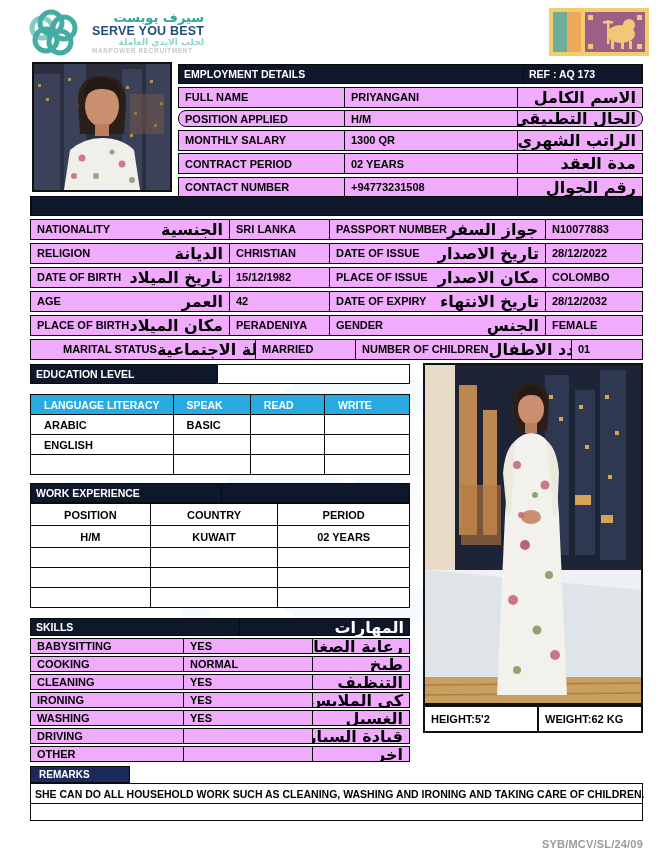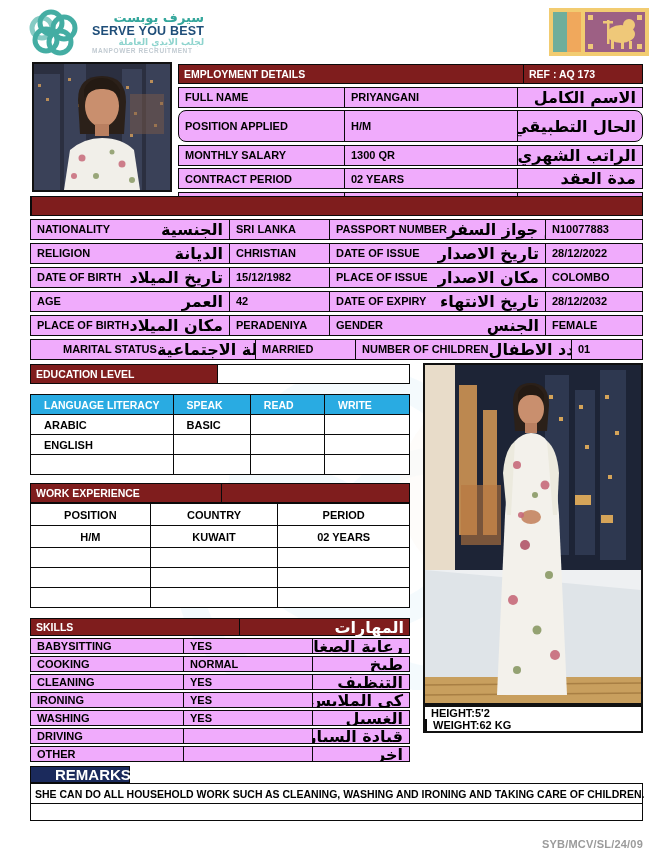--- a/index.html
+++ b/index.html
@@ -3,36 +3,36 @@
 <meta charset="utf-8">
 <style>
   html,body{margin:0;padding:0;}
   body{
     width:671px;height:857px;position:relative;overflow:hidden;background:#fff;
     font-family:"Liberation Sans",sans-serif;color:#000;
   }
   *{box-sizing:border-box;}
   .abs{position:absolute;}
   .z{z-index:2;}
-  .cyanbar{background:#7f1d1d;color:#fff;font-weight:bold;font-size:10.5px;
+  .cyanbar{background:#0f172a;color:#fff;font-weight:bold;font-size:10.5px;
     display:flex;align-items:center;border:1.5px solid #0a0a0a;}
   .cyanbar .pad{padding:0 5px;}
   
   .emp-row,.od-row,.sk-row{display:flex;border:1.5px solid #0a0a0a;background:#f0abfc;margin-top:2.5px;}
   .cell{display:flex;align-items:center;font-weight:bold;font-size:11px;padding:0 6px;overflow:hidden;white-space:nowrap;}
   .vline{border-left:1.5px solid #0a0a0a;}
   .ar{font-family:"DejaVu Sans",sans-serif;direction:rtl;justify-content:flex-start;font-size:16px;}
   table{border-collapse:collapse;background:#fff;}
   td{border:1.5px solid #0a0a0a;font-weight:bold;font-size:11px;padding:0 13px;height:20px;white-space:nowrap;}
   td.cy{background:#29ABE2;color:#fff;font-size:10.5px;}
   td.ctr{text-align:center;}
   .photoframe{border:2px solid #111;background:#202636;}
   .hwrow{display:flex;border:2px solid #111;background:#fff;}
-  .navybar{background:#1B2A5C;color:#fff;font-weight:bold;font-size:15px;
-    display:flex;align-items:center;padding:0 24px;border:1.5px solid #0a0a0a;}
+  .navybar{background:#1B2A5C;color:#fff;font-weight:bold;font-size:10px;
+    display:flex;align-items:center;padding:0 8px;border:1.5px solid #0a0a0a;}
   .remarks-grid{border:1.5px solid #0a0a0a;}
   .remarks-row{border-bottom:1.5px solid #0a0a0a;display:flex;align-items:center;
     font-weight:bold;font-size:10.5px;padding:0 4px;white-space:nowrap;}
   .remarks-row:last-child{border-bottom:none;}
   .footer-code{color:#9b9b9b;font-size:11px;font-weight:bold;letter-spacing:0.2px;}
   .logo-text{line-height:1.05;}
   .logo-ar{color:#35A79C;font-family:"DejaVu Sans",sans-serif;font-weight:bold;font-size:13px;direction:rtl;}
   .logo-en{color:#1F4E79;font-weight:bold;font-size:12.5px;letter-spacing:0.2px;}
   .logo-ar2{color:#8ED4CE;font-family:"DejaVu Sans",sans-serif;font-weight:bold;font-size:9px;direction:rtl;}
   .logo-sub{color:#C2CBD2;font-weight:bold;font-size:6.5px;letter-spacing:0.6px;}
@@ -135,21 +135,21 @@
       </div>
     <div class="cyanbar" style="width:119px;border-left:none;">
       <span class="pad">REF : AQ 173</span>
       </div>
   </div>
   <div class="emp-row" style="height:21px;">
     <div class="cell" style="width:165px;">FULL NAME</div>
     <div class="cell vline" style="width:174px;border-right:1.5px solid #0a0a0a;">PRIYANGANI</div>
     <div class="cell ar" style="flex:1;" dir="rtl">الاسم الكامل</div>
   </div>
-  <div class="emp-row" style="height:32px;border-radius:8px;">
+  <div class="emp-row" style="height:17px;border-radius:8px;">
     <div class="cell" style="width:165px;">POSITION APPLIED</div>
     <div class="cell vline" style="width:174px;border-right:1.5px solid #0a0a0a;">H/M</div>
     <div class="cell ar" style="flex:1;" dir="rtl">الحال التطبيقي</div>
   </div>
   <div class="emp-row" style="height:21px;">
     <div class="cell" style="width:165px;">MONTHLY SALARY</div>
     <div class="cell vline" style="width:174px;border-right:1.5px solid #0a0a0a;">1300 QR</div>
     <div class="cell ar" style="flex:1;" dir="rtl">الراتب الشهري</div>
   </div>
   <div class="emp-row" style="height:21px;">
@@ -429,21 +429,21 @@
           <circle cx="112" cy="265" r="4.5" fill="#8a9a66"></circle>
         <circle cx="130" cy="290" r="5" fill="#c76a7a"></circle>
           <circle cx="92" cy="305" r="4" fill="#8a9a66"></circle>
         <circle cx="110" cy="130" r="3" fill="#8a9a66"></circle>
           <circle cx="96" cy="150" r="3" fill="#c76a7a"></circle>
       </g>
     </g>
   </svg>
 </div>
 
-<div class="abs z hwrow" style="left:423px;top:705px;width:220px;height:28px;flex-direction:column;">
+<div class="abs z hwrow" style="left:423px;top:705px;width:220px;height:28px;">
   <div class="cell" style="width:112px;">HEIGHT:5'2</div>
   <div class="cell vline" style="flex:1;border-left-width:2px;">WEIGHT:62 KG</div>
 </div>
 
 <div class="abs z" style="left:30px;top:766px;width:613px;">
   <div class="navybar" style="width:100px;height:17px;">REMARKS</div>
   <div class="remarks-grid">
     <div class="remarks-row" style="height:20px;">SHE CAN DO ALL HOUSEHOLD WORK SUCH AS CLEANING, WASHING AND IRONING AND TAKING CARE OF CHILDREN.</div>
     <div class="remarks-row" style="height:16px;"></div>
   </div>

